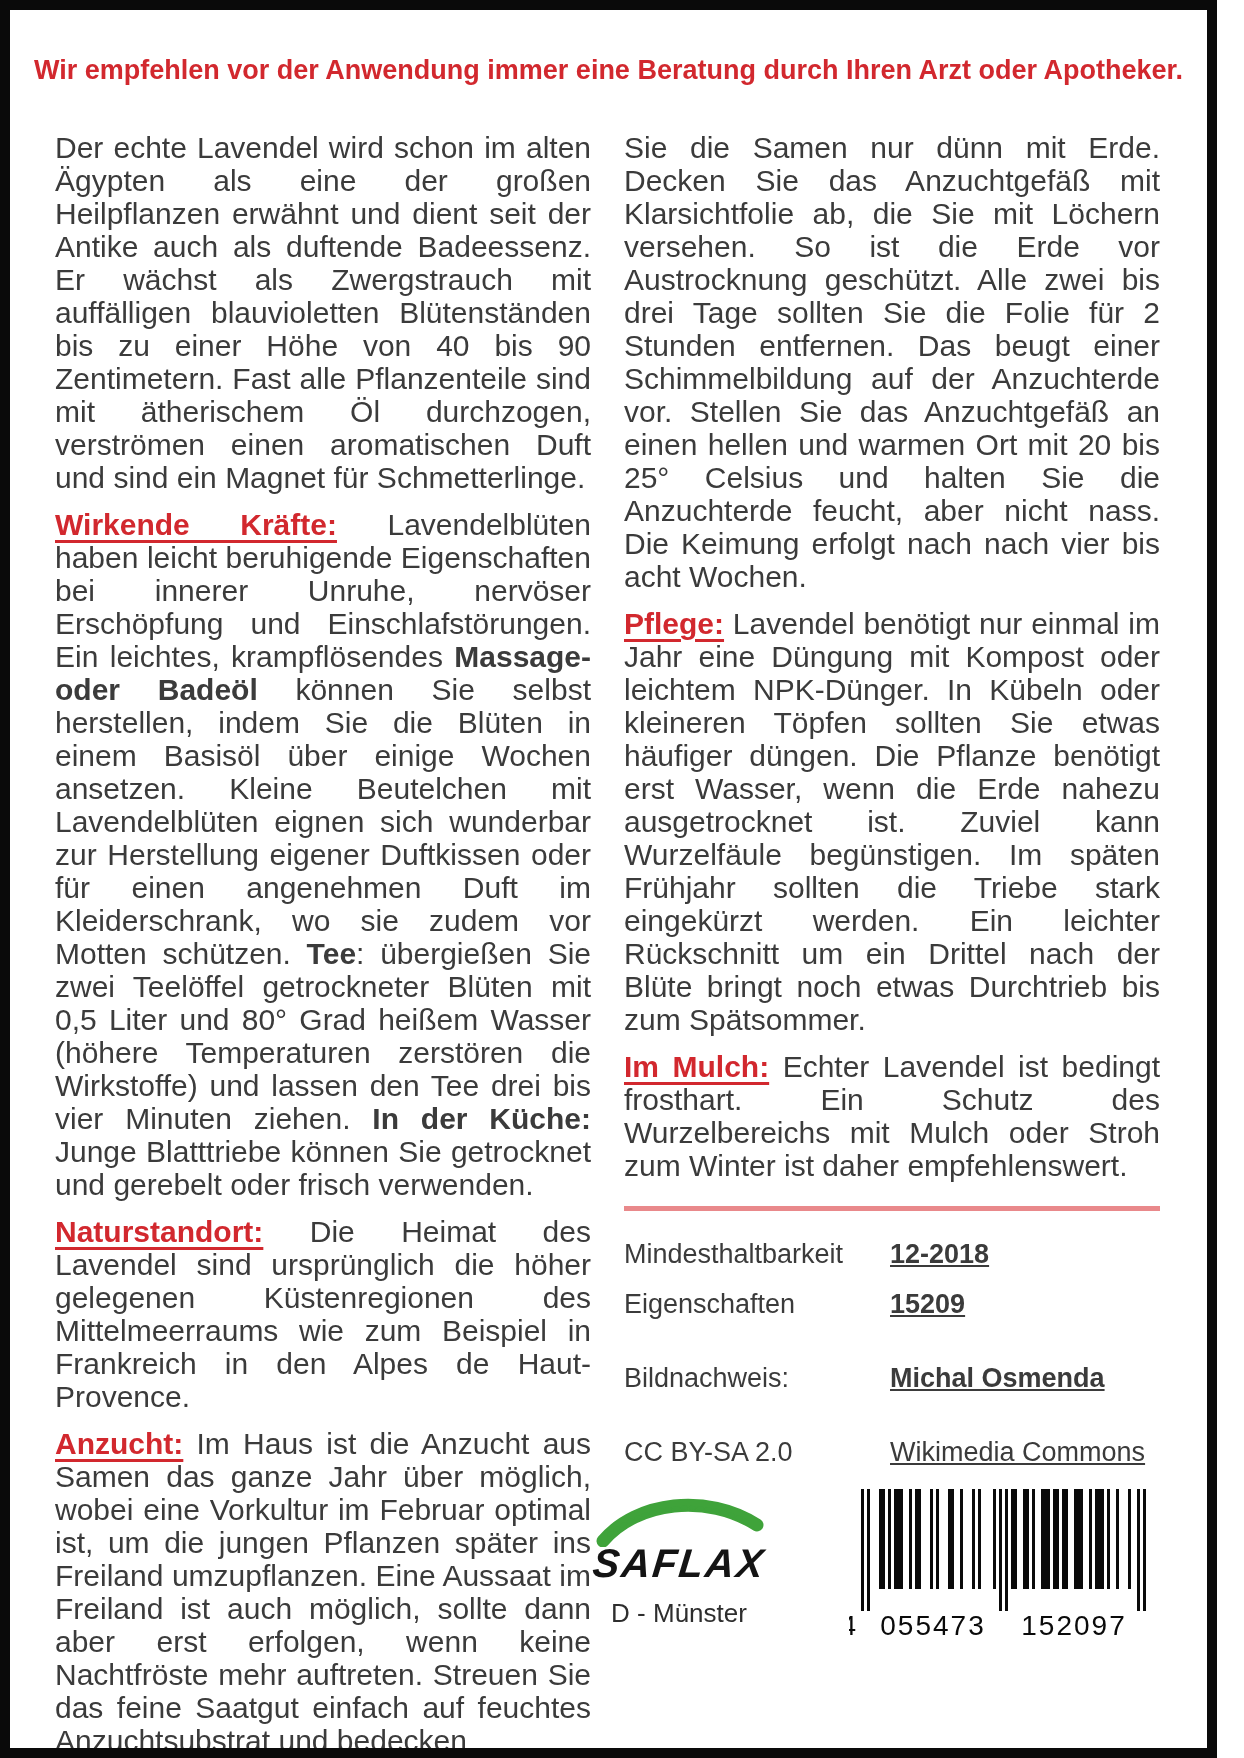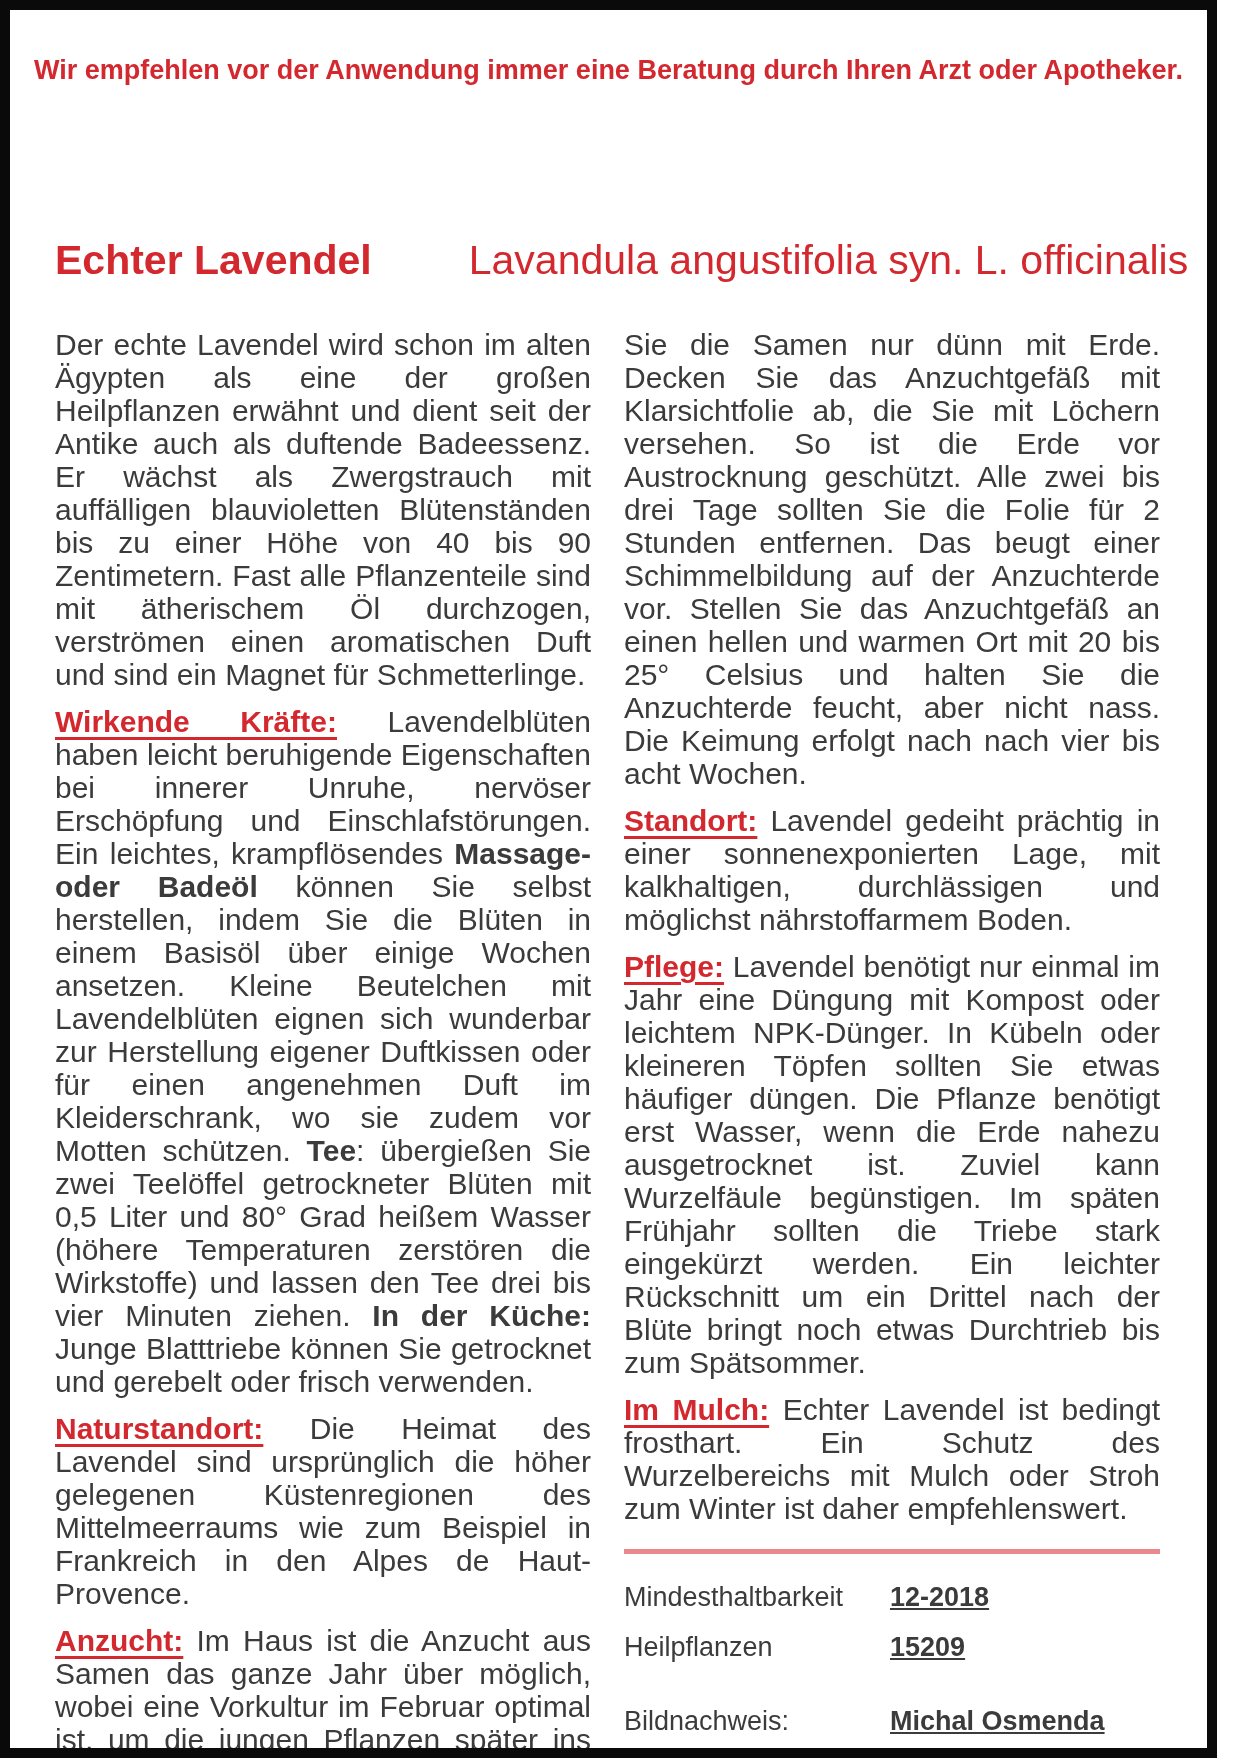--- a/index.html
+++ b/index.html
@@ -118,46 +118,42 @@
     margin-top:4px;
   }
 </style>
 </head>
 <body>
 
 <div class="page">
 
   <div class="banner">Wir empfehlen vor der Anwendung immer eine Beratung durch Ihren Arzt oder Apotheker.</div>
 
-  <div class="titlerow">
-    <span class="title">Echter Lavendel</span><span class="subtitle">Lavandula angustifolia syn. L. officinalis</span>
-  </div>
 
   <div class="cols">
     <div class="col">
         <p class="para"><span>Der echte Lavendel wird schon im alten Ägypten als eine der großen Heilpflanzen erwähnt und dient seit der Antike auch als duftende Badeessenz. Er wächst als Zwergstrauch mit auffälligen blauvioletten Blütenständen bis zu einer Höhe von 40 bis 90 Zentimetern. Fast alle Pflanzenteile sind mit ätherischem Öl durchzogen, verströmen einen aromatischen Duft und sind ein Magnet für Schmetterlinge.</span></p>
         <p class="para"><span class="heading">Wirkende Kräfte:</span><span> Lavendelblüten haben leicht beruhigende Eigenschaften bei innerer Unruhe, nervöser Erschöpfung und Einschlafstörungen. Ein leichtes, krampflösendes </span><span class="bold">Massage- oder Badeöl</span><span> können Sie selbst herstellen, indem Sie die Blüten in einem Basisöl über einige Wochen ansetzen. Kleine Beutelchen mit Lavendelblüten eignen sich wunderbar zur Herstellung eigener Duftkissen oder für einen angenehmen Duft im Kleiderschrank, wo sie zudem vor Motten schützen. </span><span class="bold">Tee</span><span>: übergießen Sie zwei Teelöffel getrockneter Blüten mit 0,5 Liter und 80° Grad heißem Wasser (höhere Temperaturen zerstören die Wirkstoffe) und lassen den Tee drei bis vier Minuten ziehen. </span><span class="bold">In der Küche:</span><span> Junge Blatttriebe können Sie getrocknet und gerebelt oder frisch verwenden.</span></p>
         <p class="para"><span class="heading">Naturstandort:</span><span> Die Heimat des Lavendel sind ursprünglich die höher gelegenen Küstenregionen des Mittelmeerraums wie zum Beispiel in Frankreich in den Alpes de Haut-Provence.</span></p>
         <p class="para"><span class="heading">Anzucht:</span><span> Im Haus ist die Anzucht aus Samen das ganze Jahr über möglich, wobei eine Vorkultur im Februar optimal ist, um die jungen Pflanzen später ins Freiland umzupflanzen. Eine Aussaat im Freiland ist auch möglich, sollte dann aber erst erfolgen, wenn keine Nachtfröste mehr auftreten. Streuen Sie das feine Saatgut einfach auf feuchtes Anzuchtsubstrat und bedecken</span></p>
       </div>
 
     <div class="col">
       <div>
           <p class="para"><span>Sie die Samen nur dünn mit Erde. Decken Sie das Anzuchtgefäß mit Klarsichtfolie ab, die Sie mit Löchern versehen. So ist die Erde vor Austrocknung geschützt. Alle zwei bis drei Tage sollten Sie die Folie für 2 Stunden entfernen. Das beugt einer Schimmelbildung auf der Anzuchterde vor. Stellen Sie das Anzuchtgefäß an einen hellen und warmen Ort mit 20 bis 25° Celsius und halten Sie die Anzuchterde feucht, aber nicht nass. Die Keimung erfolgt nach nach vier bis acht Wochen.</span></p>
-          <p class="para"><span class="heading">Standort:</span><span> Lavendel gedeiht prächtig in einer sonnenexponierten Lage, mit kalkhaltigen, durchlässigen und möglichst nährstoffarmem Boden.</span></p>
           <p class="para"><span class="heading">Pflege:</span><span> Lavendel benötigt nur einmal im Jahr eine Düngung mit Kompost oder leichtem NPK-Dünger. In Kübeln oder kleineren Töpfen sollten Sie etwas häufiger düngen. Die Pflanze benötigt erst Wasser, wenn die Erde nahezu ausgetrocknet ist. Zuviel kann Wurzelfäule begünstigen. Im späten Frühjahr sollten die Triebe stark eingekürzt werden. Ein leichter Rückschnitt um ein Drittel nach der Blüte bringt noch etwas Durchtrieb bis zum Spätsommer.</span></p>
           <p class="para"><span class="heading">Im Mulch:</span><span> Echter Lavendel ist bedingt frosthart. Ein Schutz des Wurzelbereichs mit Mulch oder Stroh zum Winter ist daher empfehlenswert.</span></p>
         </div>
 
       <div class="divider"></div>
 
       <div class="info">
           <div class="label">Mindesthaltbarkeit</div>
           <div class="value bold">12-2018</div>
-          <div class="label">Heilpflanzen</div>
+          <div class="label">Eigenschaften</div>
           <div class="value bold">15209</div>
           <div class="spacer"></div>
           <div class="label">Bildnachweis:</div>
           <div class="value bold">Michal Osmenda</div>
           <div class="spacer"></div>
           <div class="label">CC BY-SA 2.0</div>
           <div class="value">Wikimedia Commons</div>
         </div>
 
       <div class="band" ,="">

